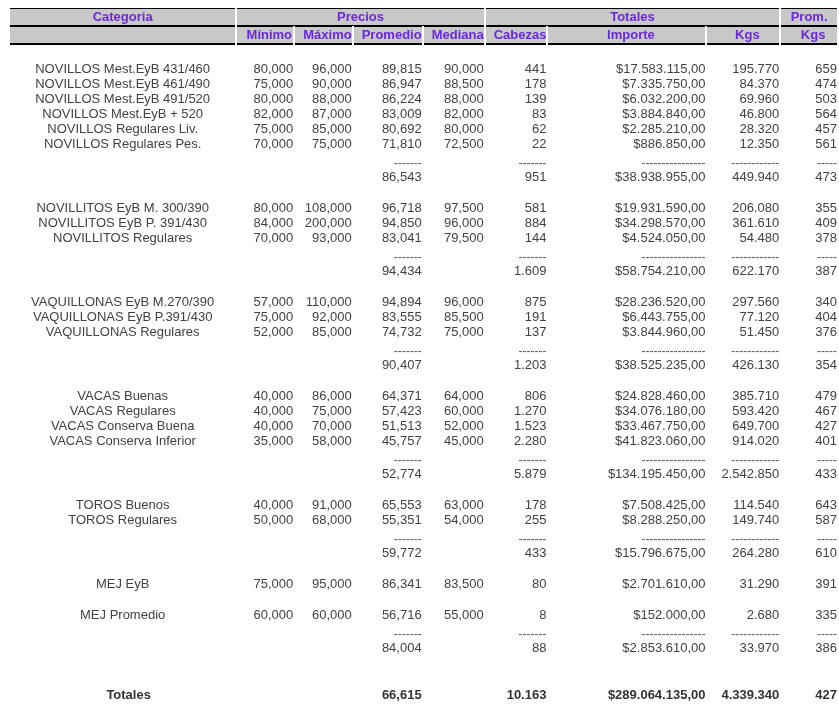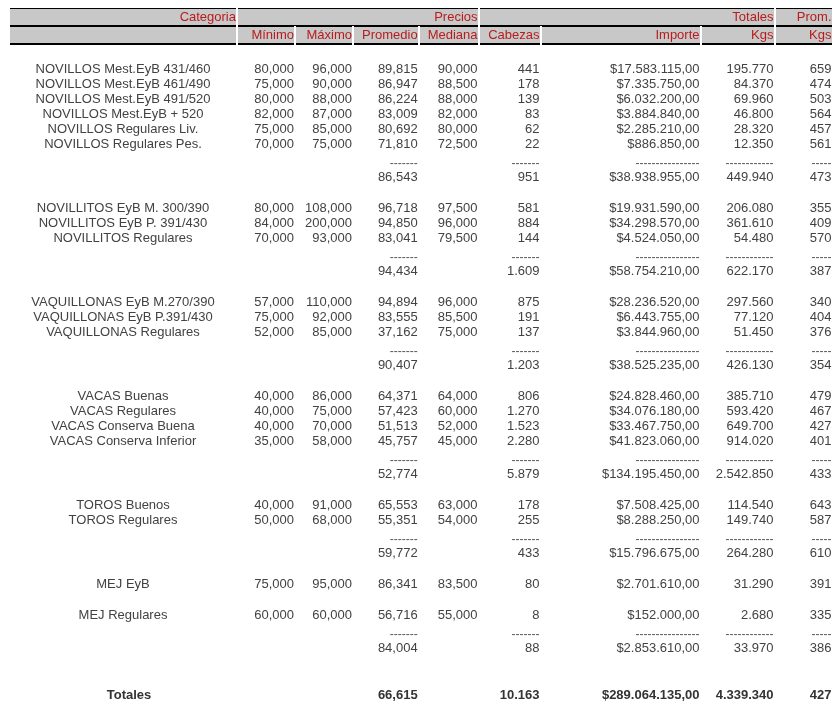--- a/index.html
+++ b/index.html
@@ -32,23 +32,23 @@
   th, td {
     padding: 0;
     white-space: nowrap;
     overflow: hidden;
     height: 15px;
     line-height: 15px;
     font-weight: normal;
   }
   thead th {
     background: #c8c8c8;
-    color: #b91c1c;
-    font-weight: normal;
-    text-align: right;
+    color: #6d28d9;
+    font-weight: bold;
+    text-align: center;
     height: 16px;
     line-height: 16px;
     font-size: 13px;
   }
   thead tr.r1 th { border-top: 1px solid #000; border-bottom: 1px solid #000; }
   thead tr.r2 th { border-top: 1px solid #000; border-bottom: 2px solid #000; padding-left: 8px; }
 
   td.cat { text-align: center; }
   td.num { text-align: right; }
   tr.dash td { height: 12px; line-height: 10px; font-size: 12px; color: #595959; }
@@ -212,21 +212,21 @@
       </tr>
       <tr>
         <td class="cat">NOVILLITOS Regulares</td>
         <td class="num">70,000</td>
         <td class="num">93,000</td>
         <td class="num">83,041</td>
         <td class="num">79,500</td>
         <td class="num">144</td>
         <td class="num">$4.524.050,00</td>
         <td class="num">54.480</td>
-        <td class="num">570</td>
+        <td class="num">378</td>
       </tr>
       <tr class="sp" style="height: 6px;">
         <td colspan="9"></td>
       </tr>
       <tr class="dash">
         <td class="cat"></td>
         <td class="num"></td>
         <td class="num"></td>
         <td class="num">-------</td>
         <td class="num"></td>
@@ -268,21 +268,21 @@
         <td class="num">85,500</td>
         <td class="num">191</td>
         <td class="num">$6.443.755,00</td>
         <td class="num">77.120</td>
         <td class="num">404</td>
       </tr>
       <tr>
         <td class="cat">VAQUILLONAS Regulares</td>
         <td class="num">52,000</td>
         <td class="num">85,000</td>
-        <td class="num">37,162</td>
+        <td class="num">74,732</td>
         <td class="num">75,000</td>
         <td class="num">137</td>
         <td class="num">$3.844.960,00</td>
         <td class="num">51.450</td>
         <td class="num">376</td>
       </tr>
       <tr class="sp" style="height: 6px;">
         <td colspan="9"></td>
       </tr>
       <tr class="dash">
@@ -440,21 +440,21 @@
         <td class="num">83,500</td>
         <td class="num">80</td>
         <td class="num">$2.701.610,00</td>
         <td class="num">31.290</td>
         <td class="num">391</td>
       </tr>
       <tr class="sp" style="height: 16px;">
         <td colspan="9"></td>
       </tr>
       <tr>
-        <td class="cat">MEJ Regulares</td>
+        <td class="cat">MEJ Promedio</td>
         <td class="num">60,000</td>
         <td class="num">60,000</td>
         <td class="num">56,716</td>
         <td class="num">55,000</td>
         <td class="num">8</td>
         <td class="num">$152.000,00</td>
         <td class="num">2.680</td>
         <td class="num">335</td>
       </tr>
       <tr class="sp" style="height: 6px;">

